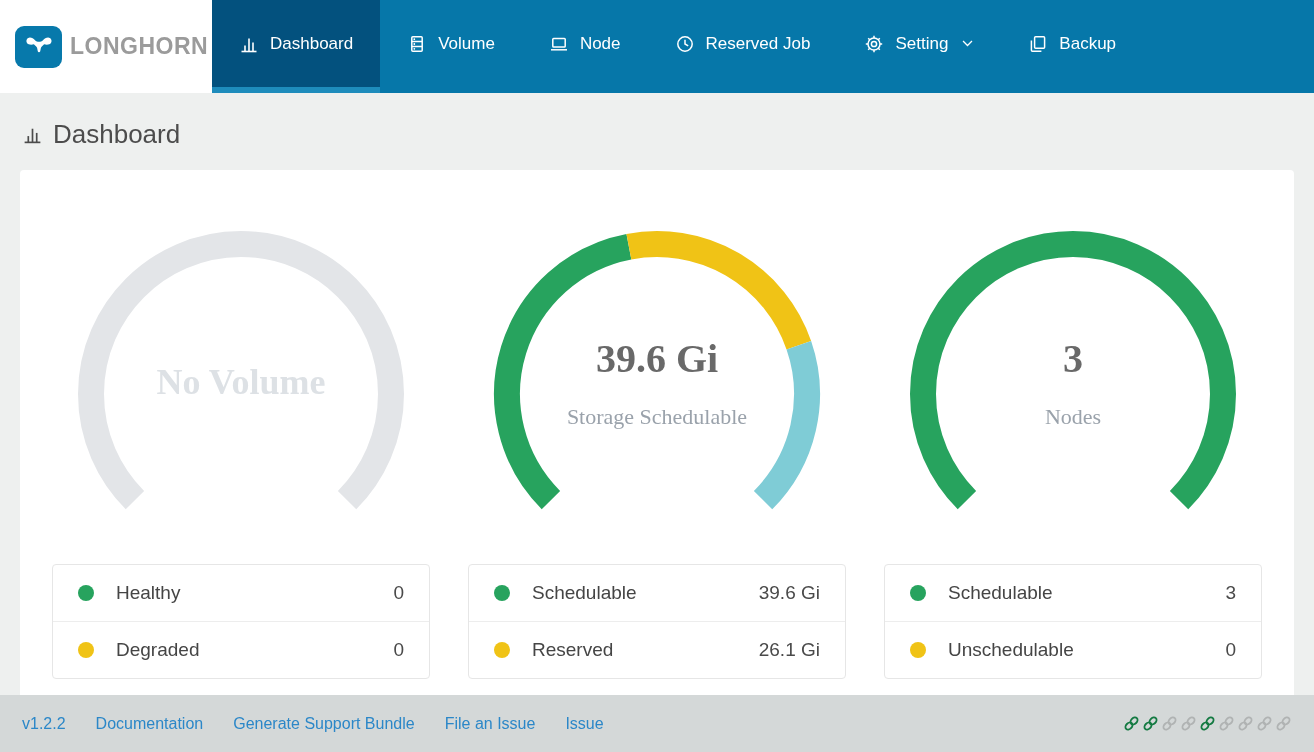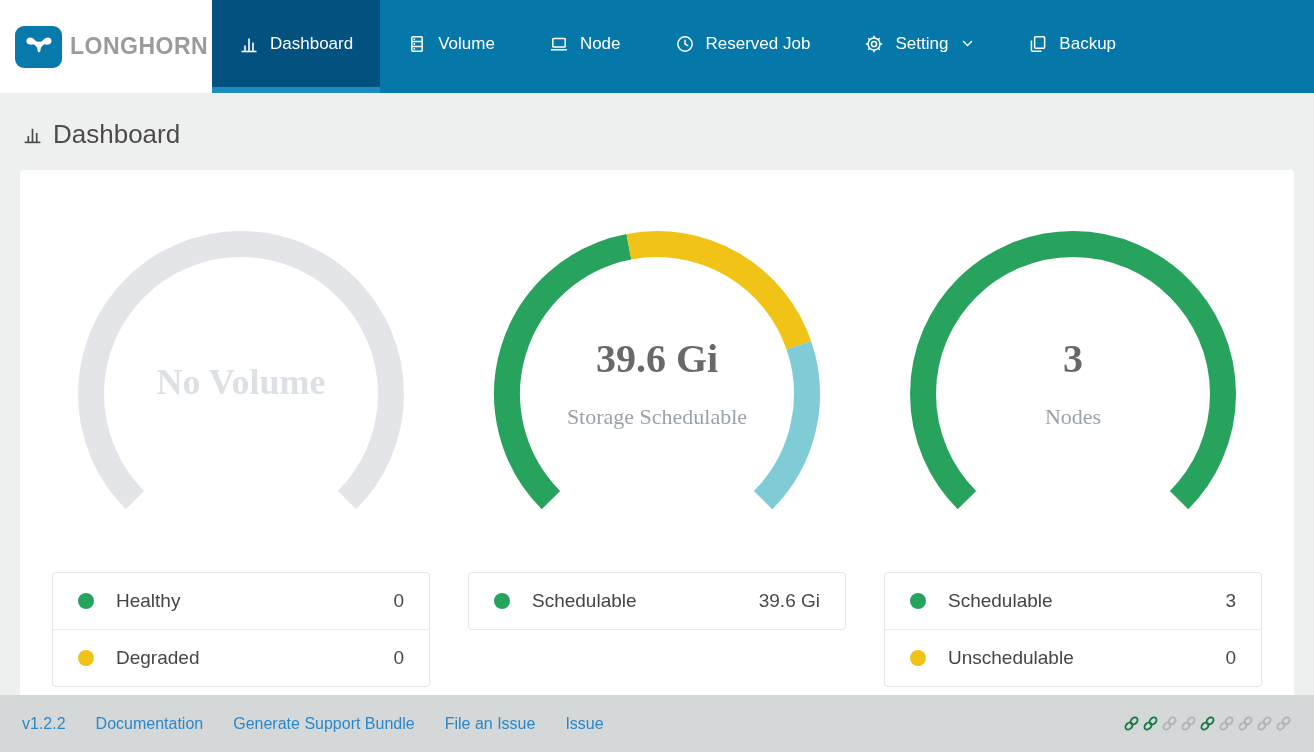--- a/index.html
+++ b/index.html
@@ -30,21 +30,21 @@
     padding:46px 32px 0; }
   .columns { display:flex; justify-content:space-between; }
   .gauge-col { width:378px; display:flex; flex-direction:column; align-items:center; }
   .gauge-wrap { position:relative; width:352px; height:332px; }
   .gauge-center { position:absolute; inset:0; display:flex; flex-direction:column;
     align-items:center; justify-content:center; pointer-events:none;font-family:Liberation Serif, serif; }
   .gauge-empty-text { font-size:36px; font-weight:bold; color:#dde1e5; }
   .gauge-value { font-size:40px; font-weight:bold; color:#696969; }
   .gauge-sub { font-size:22px; color:#9aa2ab; margin-top:22px; }
 
-  .legend { width:100%; margin-top:24px; background:#fff; border:1px solid #e6e6e6; border-radius:4px; }
+  .legend { width:100%; margin-top:16px; background:#fff; border:1px solid #e6e6e6; border-radius:4px; }
   .legend-row { display:flex; align-items:center; padding:17px 25px; font-size:19px; color:#454545; cursor:pointer; }
   .legend-row + .legend-row { border-top:1px solid #ededed; }
   .dot { width:16px; height:16px; border-radius:50%; margin-right:22px; flex-shrink:0; }
   .legend-value { margin-left:auto; color:#4a4a4a; }
 
   
   .footer { position:absolute; left:0; bottom:0; width:1314px; height:57px; background:#d4d8d8;
     display:flex; align-items:center; padding:0 22px; z-index:5; }
   .footer-links { display:flex; gap:30px; align-items:center; }
   .footer-links a { color:#2b87c8; font-size:16px; text-decoration:none; cursor:pointer; }
@@ -188,20 +188,25 @@
             </svg><div class="gauge-center">
               <div class="gauge-value">39.6 Gi</div>
               <div class="gauge-sub">Storage Schedulable</div>
             </div></div>
           <div class="legend">
             <div class="legend-row">
               <span class="dot" style="background:#27a35e"></span>
               <span class="legend-label">Schedulable</span>
               <span class="legend-value">39.6 Gi</span>
             </div>
+            <div class="legend-row">
+              <span class="dot" style="background:#f0c316"></span>
+              <span class="legend-label">Reserved</span>
+              <span class="legend-value">26.1 Gi</span>
+            </div>
           </div>
         </div>
         <div class="gauge-col">
           <div class="gauge-wrap"><svg width="352" height="332" viewBox="0 0 352 332">
               <path d="M 69.93 284.07 A 150 150 0 1 1 282.07 284.07" stroke="#27a35e" stroke-width="26" fill="none"></path>
             </svg><div class="gauge-center">
               <div class="gauge-value">3</div>
               <div class="gauge-sub">Nodes</div>
             </div></div>
           <div class="legend">

